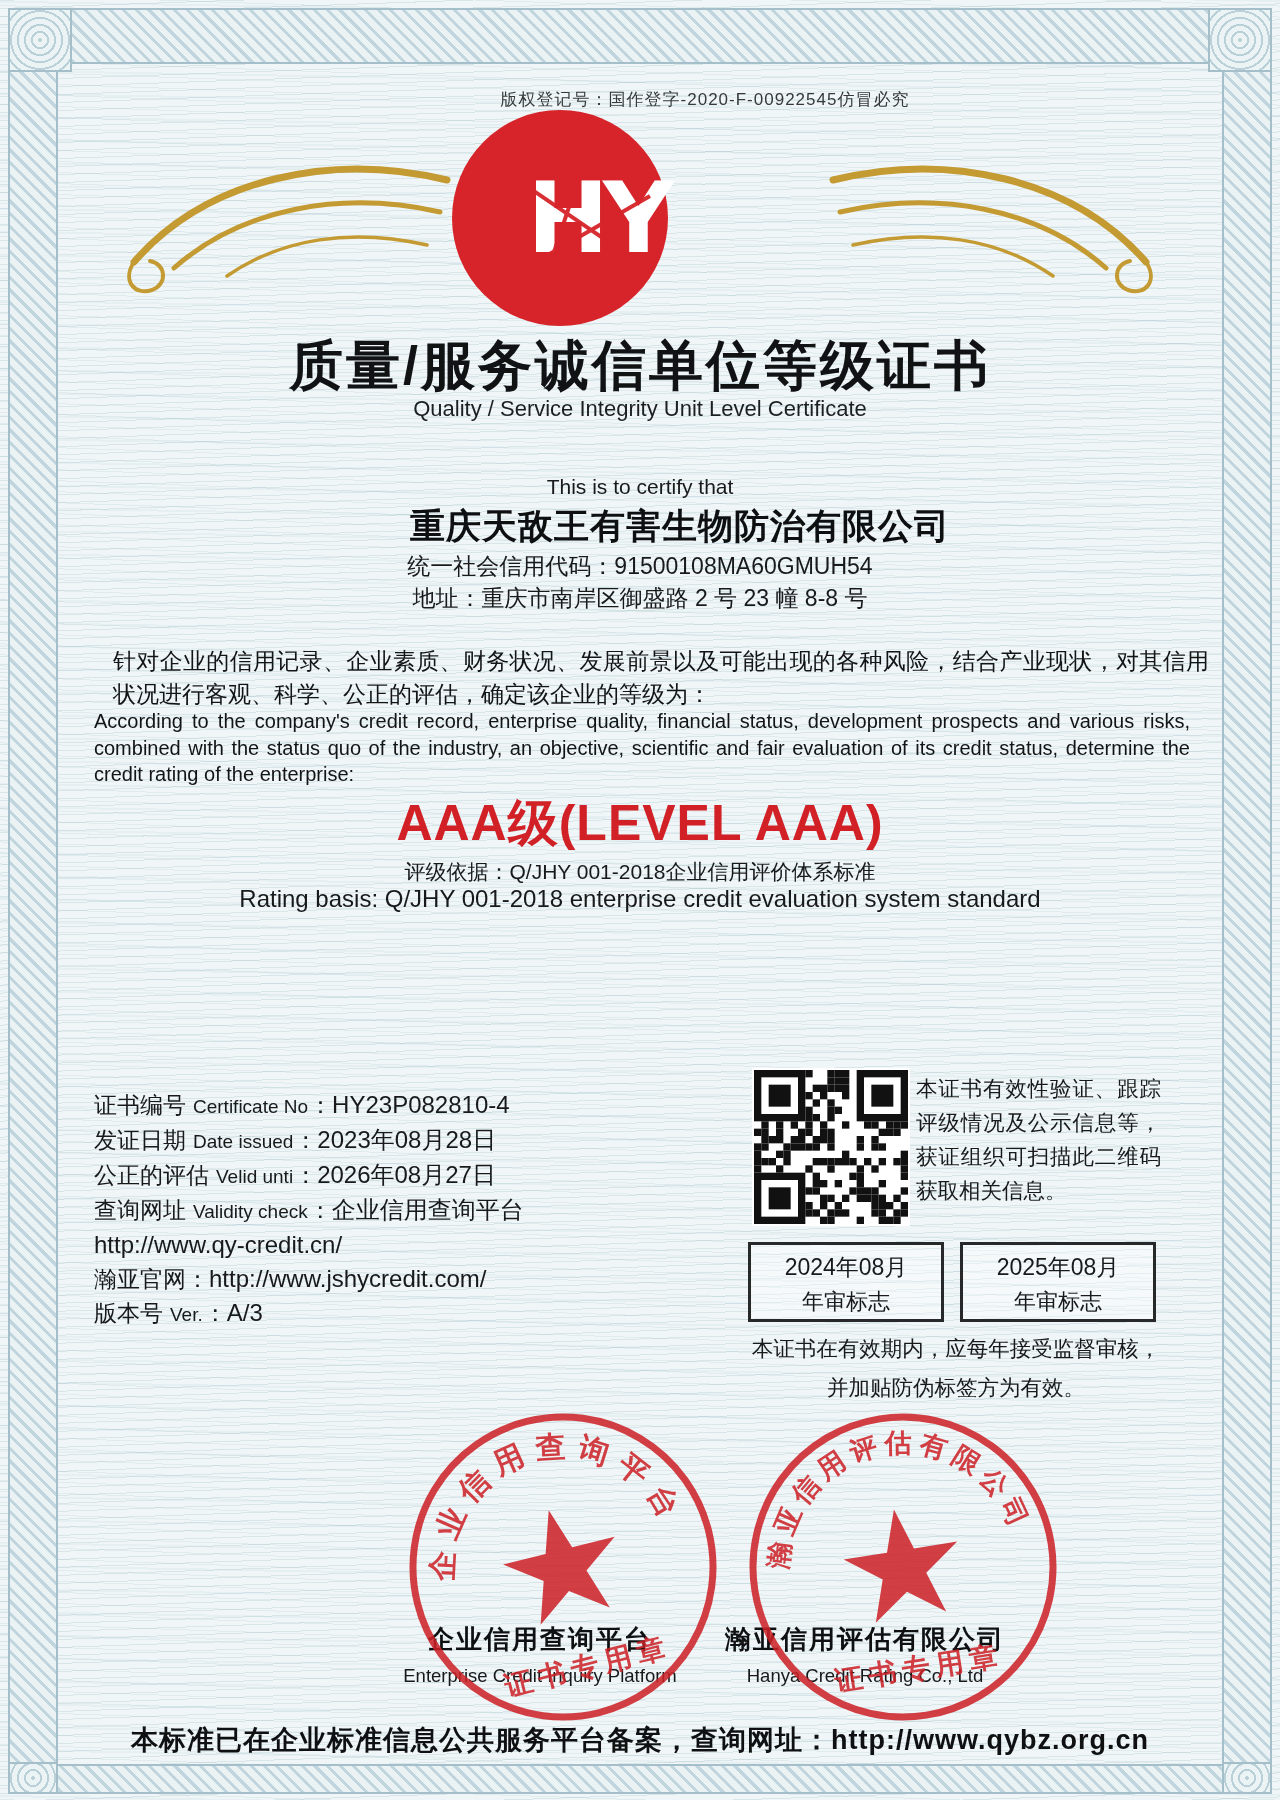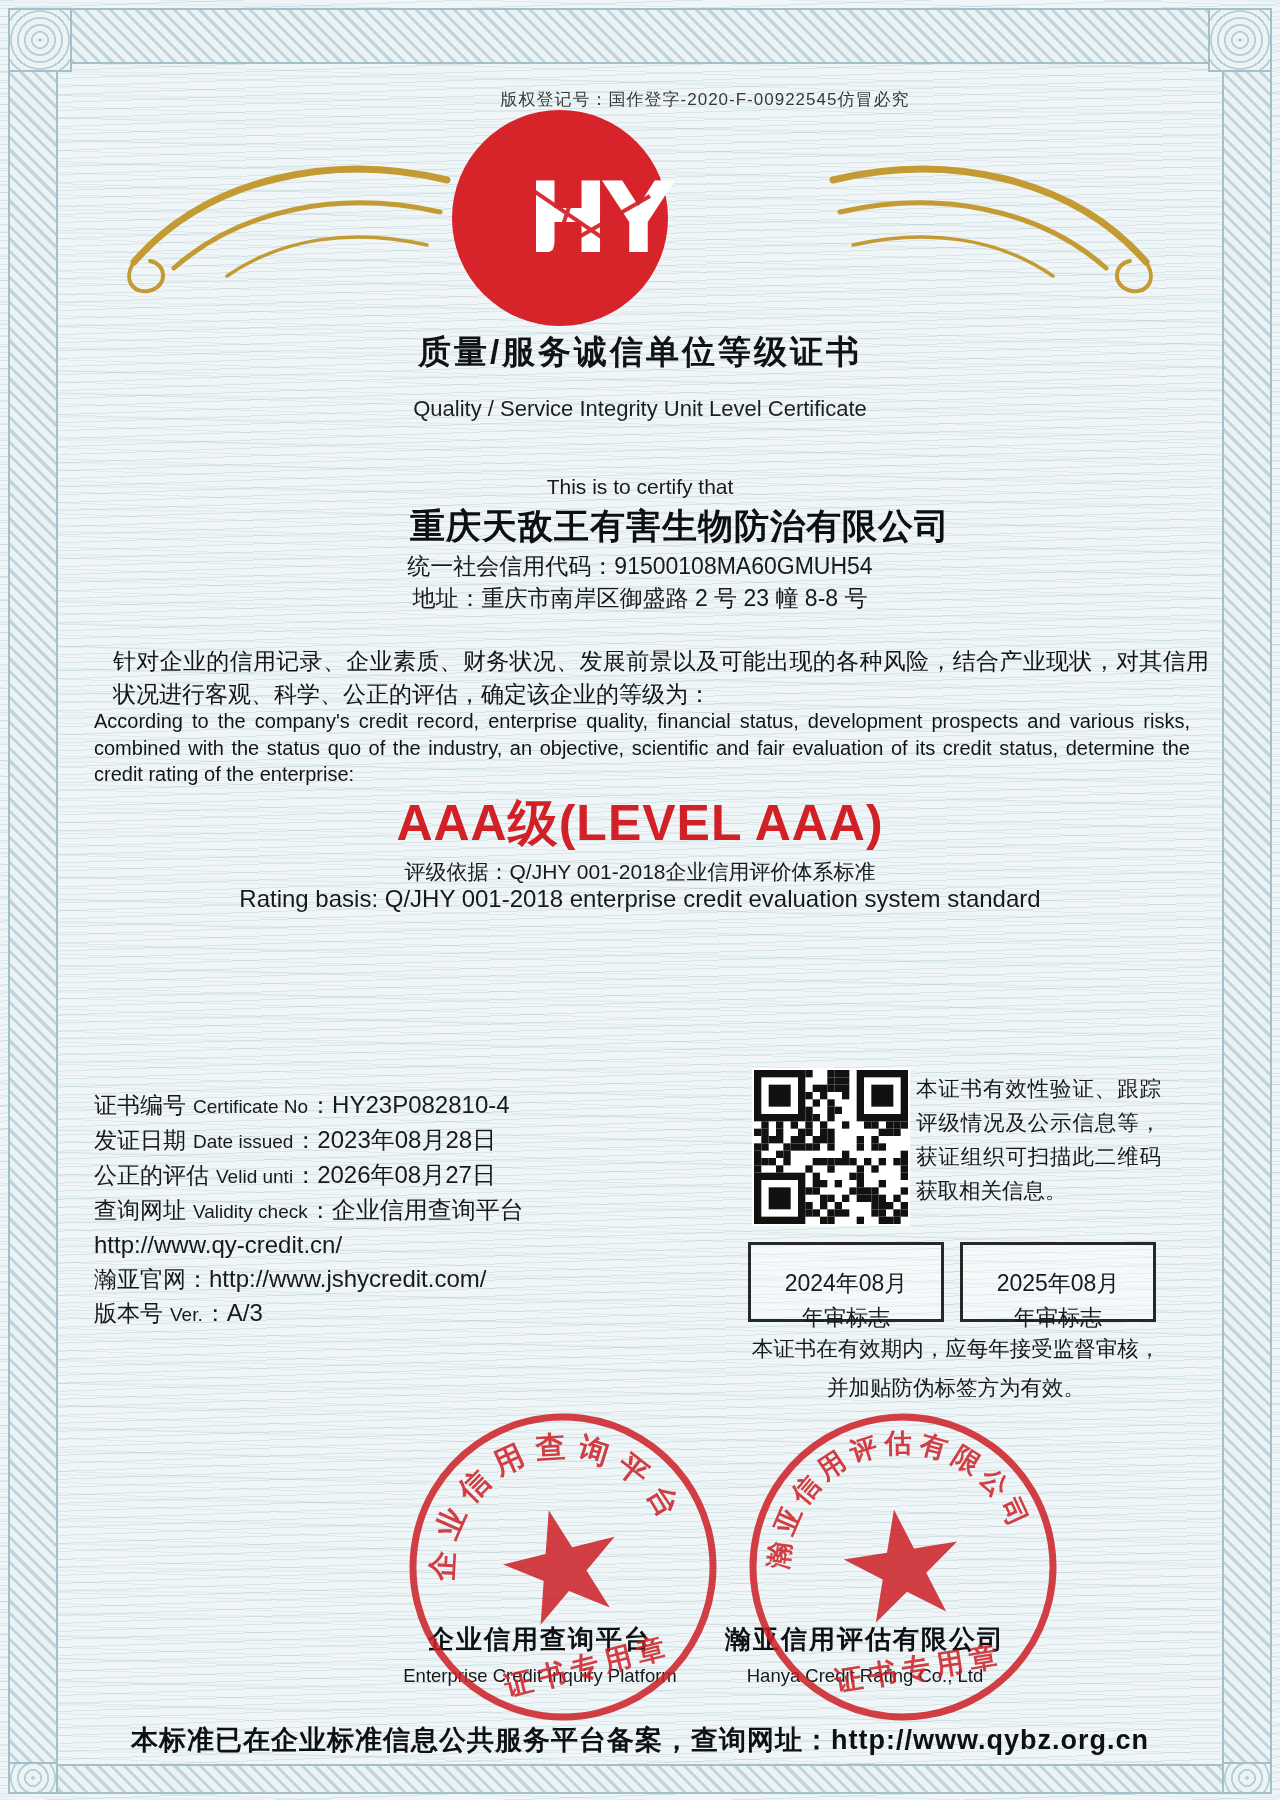--- a/index.html
+++ b/index.html
@@ -30,21 +30,21 @@
   .logo{left:452px;top:110px;width:216px;height:216px;border-radius:50%;background:#d6242a;
     display:flex;align-items:center;justify-content:flex-end;}
   .logo-text{color:#ffffff;font-size:98px;font-weight:800;letter-spacing:-6px;line-height:1;
     font-family:"DejaVu Sans","Liberation Sans",sans-serif;}
   .logo-cracks{position:absolute;left:0;top:0;}
 
   .flourish{width:330px;height:180px;}
   .flourish-left{left:122px;top:150px;}
   .flourish-right{left:828px;top:150px;transform:scaleX(-1);}
 
-  .title-cn{top:330px;left:0;width:100%;text-align:center;font-size:33px;font-weight:900;letter-spacing:3px;color:#101214;}
+  .title-cn{top:330px;left:0;width:100%;text-align:center;font-size:54px;font-weight:900;letter-spacing:3px;color:#101214;}
   .title-en{top:396px;left:0;width:100%;text-align:center;font-size:22px;color:#1c1f22;}
   .certify-cn{top:442px;left:0;width:100%;text-align:center;font-size:24px;}
   .certify-en{top:475px;left:0;width:100%;text-align:center;font-size:21px;}
   .company{top:503px;left:0;width:100%;text-align:center;font-size:35px;font-weight:800;letter-spacing:1px;color:#0d0f10;padding-left:40px;}
   .code-line{top:551px;left:0;width:100%;text-align:center;font-size:23px;}
   .addr-line{top:583px;left:0;width:100%;text-align:center;font-size:23px;}
 
   .para-cn{top:645px;left:94px;width:1096px;font-size:23px;line-height:33px;text-align:justify;color:#121416;margin-left:19px;}
   .para-en{top:708px;left:94px;width:1096px;font-size:20px;line-height:26.5px;text-align:justify;color:#121416;}
 
@@ -54,21 +54,21 @@
 
   .details{left:94px;top:1088px;}
   .detail-row{line-height:33px;font-size:23px;white-space:nowrap;}
   .den{font-size:19px;margin:0 1px 0 7px;}
   .dval{font-size:24px;}
 
   .qr-wrap{left:752px;top:1068px;width:158px;height:158px;background:#ffffff;padding:2px;box-sizing:border-box;}
   .qr-caption{left:916px;top:1072px;width:245px;font-size:21.5px;line-height:34px;text-align:justify;}
 
   .audit-box{width:196px;height:80px;border:3px solid #26282a;background:rgba(255,255,255,.35);
-    text-align:center;box-sizing:border-box;padding-top:20px;}
+    text-align:center;box-sizing:border-box;padding-top:4px;}
   .audit-box .m{font-size:23px;line-height:36px;}
   .audit-box .l{font-size:22px;line-height:33px;}
   .audit-box-1{left:748px;top:1242px;} .audit-box-2{left:960px;top:1242px;}
   .audit-note{left:740px;top:1330px;width:432px;text-align:center;font-size:21.5px;line-height:39px;}
 
   .issuer{text-align:center;}
   .issuer-left{left:330px;top:1622px;width:420px;}
   .issuer-right{left:650px;top:1622px;width:430px;}
   .issuer-cn{font-size:26px;font-weight:800;letter-spacing:2px;color:#0e1012;}
   .issuer-en{font-size:18.5px;margin-top:8px;color:#16181a;}

